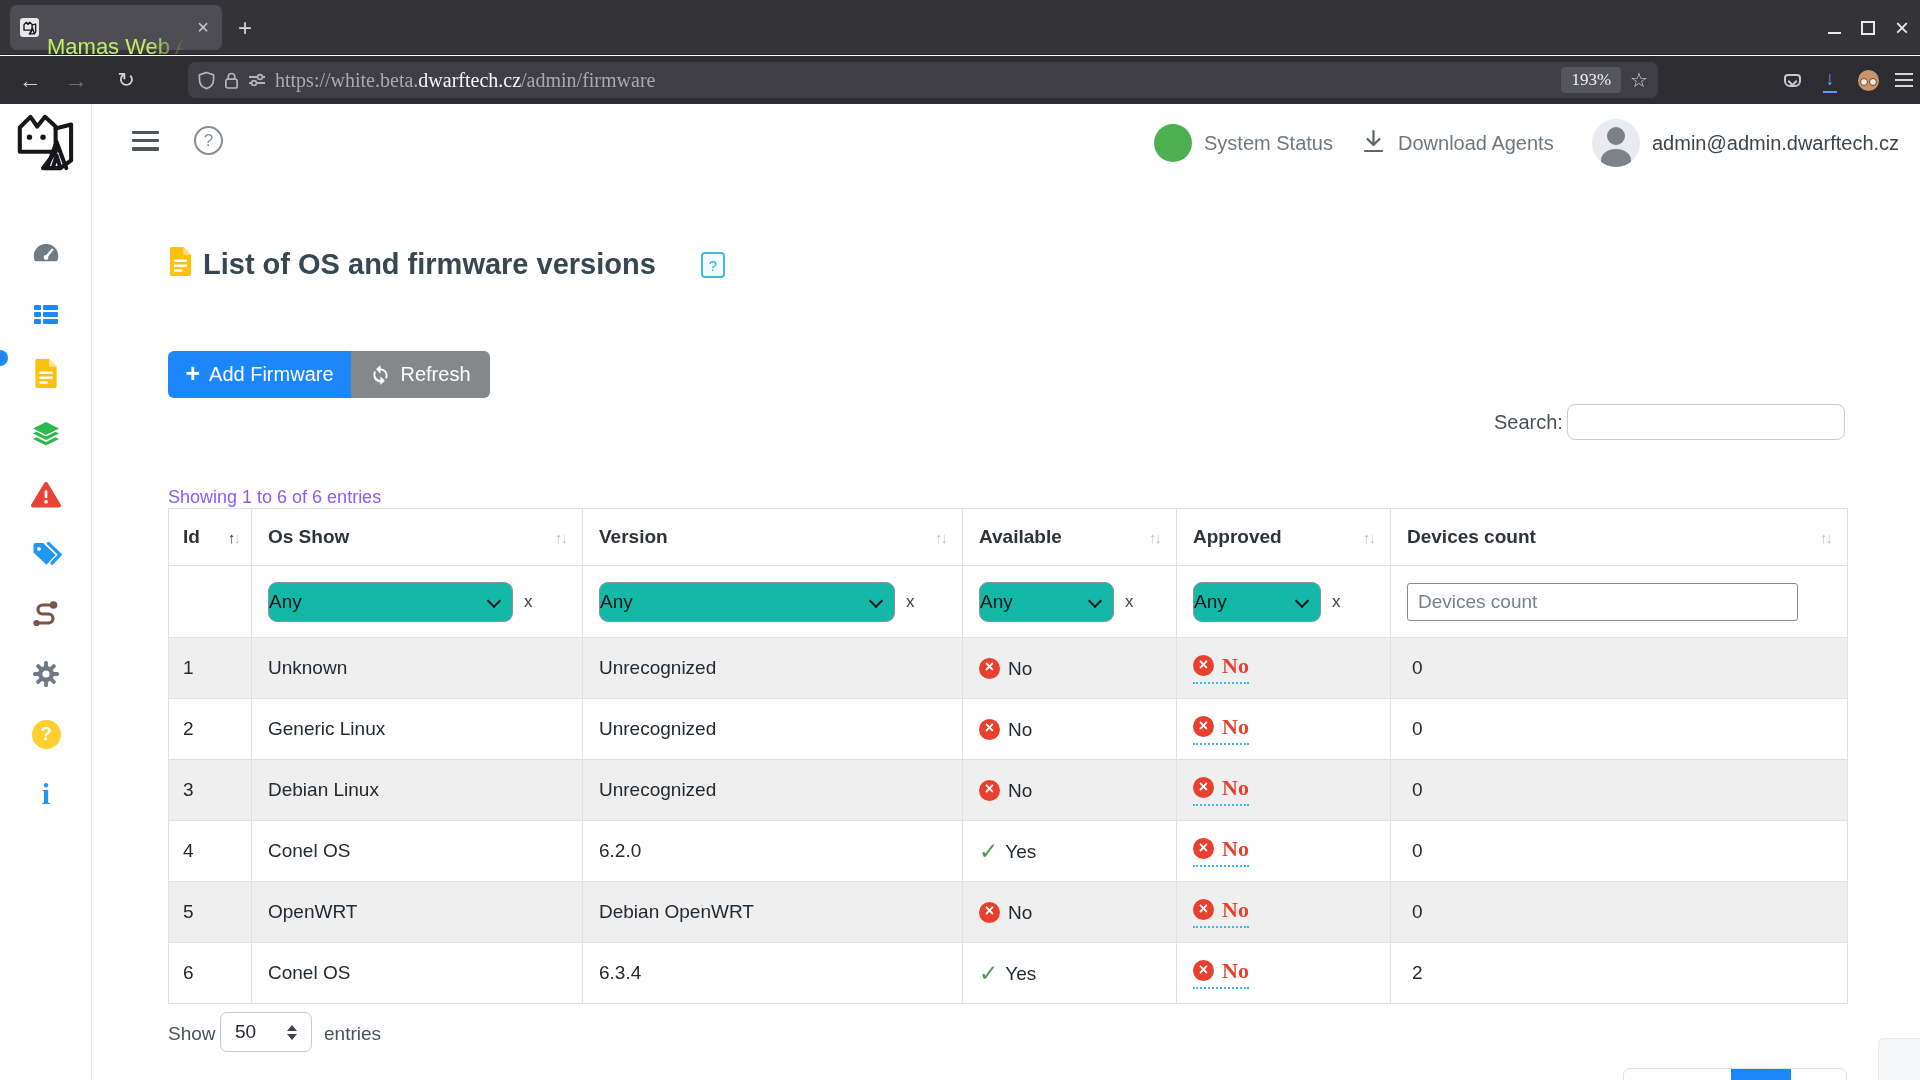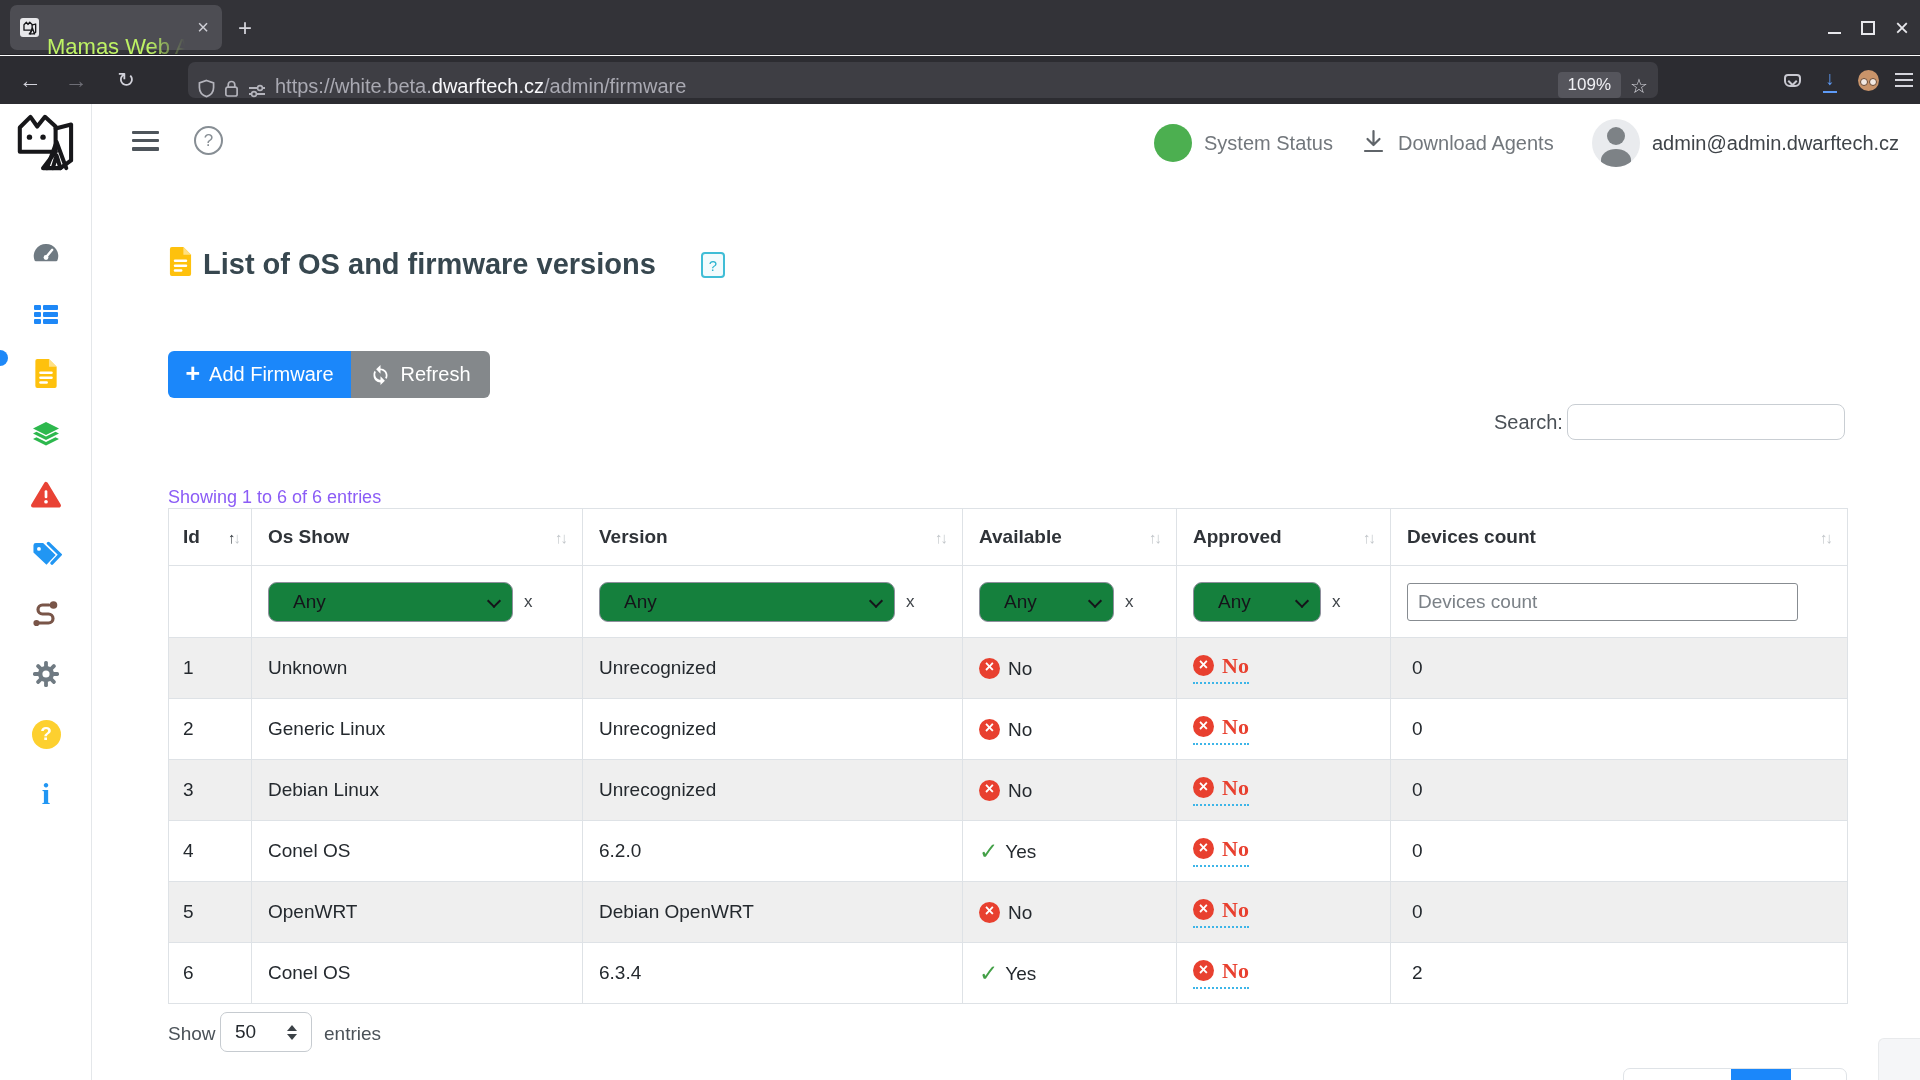--- a/index.html
+++ b/index.html
@@ -20,21 +20,21 @@
   .winbtn { position:absolute; top:14px; width:28px; height:28px; display:flex; align-items:center; justify-content:center; cursor:pointer; }
   .win-min { left:1820px; } .win-min::before { content:""; width:13px; height:2px; background:#e8e8ec; margin-top:10px; }
   .win-max { left:1854px; } .win-max::before { content:""; width:10px; height:10px; border:2px solid #e8e8ec; }
   .win-close { left:1888px; color:#e8e8ec; font-size:24px; } .win-close::before { content:"×"; }
 
   .navbar { position:absolute; left:0; top:56px; width:1920px; height:48px; background:#2c2c31; }
   .navico { position:absolute; top:0; height:48px; width:36px; display:flex; align-items:center; justify-content:center; font-size:23px; color:#d2d2da; cursor:pointer; }
   .icon-back { left:12px; } .icon-back::before { content:"←"; }
   .icon-forward { left:58px; color:#6e6e76; } .icon-forward::before { content:"→"; }
   .icon-reload { left:108px; font-size:21px; } .icon-reload::before { content:"↻"; }
-  .urlbar { position:absolute; left:188px; top:6px; width:1470px; height:36px; background:#3e3e44; border-radius:7px; display:flex; align-items:flex-end; padding:0 10px; gap:9px; cursor:text; }
+  .urlbar { position:absolute; left:188px; top:6px; width:1470px; height:36px; background:#3e3e44; border-radius:7px; display:flex; align-items:center; padding:0 10px; gap:9px; cursor:text;font-family:Liberation Serif, serif; }
   .urltext { flex:1; font-size:20px; white-space:nowrap; overflow:hidden; }
   .url-dim { color:#a9a9b2; } .url-domain { color:#f7f7fa; }
   .zoom-badge { background:#55555c; color:#f0f0f4; font-size:17px; border-radius:4px; padding:3px 10px; cursor:pointer; }
   .icon-star { color:#d5d5dc; font-size:20px; cursor:pointer; } .icon-star::before { content:"☆"; }
   .tbico { position:absolute; top:0; height:48px; width:34px; display:flex; align-items:center; justify-content:center; cursor:pointer; }
   .icon-pocket { left:1775px; } .icon-pocket i { display:block; width:17px; height:13px; border:2px solid #c9c9d1; border-radius:4px 4px 6px 6px; position:relative; }
   .icon-pocket i::before { content:""; position:absolute; left:3px; top:2px; width:5px; height:5px; border-right:2px solid #c9c9d1; border-bottom:2px solid #c9c9d1; transform:rotate(45deg); }
   .icon-download-tb { left:1813px; color:#5e9bf7; font-size:19px; font-weight:bold; }
   .icon-download-tb i { display:block; border-bottom:2px solid #5e9bf7; padding:0 2px 1px; font-style:normal; }
   .icon-download-tb i::before { content:"↓"; }
@@ -94,21 +94,21 @@
   .grid tr.odd td { background:#efefef; }
   .c-id { padding-left:14px !important; }
   .c-dev { padding-left:21px !important; }
   .thx { display:flex; align-items:center; justify-content:space-between; }
   .thx-id { display:flex; align-items:center; gap:28px; }
   .sort { display:inline-flex; font-size:15px; color:#c3c7cb; letter-spacing:-2px; font-weight:400; }
   .sort .up::before { content:"↑"; } .sort .dn::before { content:"↓"; }
   .sort .up.on { color:#3a4046; }
 
   .fwrap { display:flex; align-items:center; }
-  .fselect { position:relative; height:40px; background:#15803d; border:1px solid #8f8f9d; border-radius:9px; display:flex; align-items:center; padding:0 34px 0 24px; font-size:19px; color:#15141a; cursor:pointer; }
+  .fselect { position:relative; height:40px; background:#14b8a6; border:1px solid #8f8f9d; border-radius:9px; display:flex; align-items:center; padding:0 34px 0 0; font-size:19px; color:#15141a; cursor:pointer; }
   .fselect::after { content:""; position:absolute; right:13px; top:13px; width:8px; height:8px; border-right:2.2px solid #15141a; border-bottom:2.2px solid #15141a; transform:rotate(45deg); }
   .w-os { width:245px; } .w-ver { width:296px; } .w-av { width:135px; } .w-ap { width:128px; }
   .clear-x { margin-left:11px; font-size:17px; color:#40454a; cursor:pointer; }
   .dc-input { width:391px; height:38px; border:1px solid #878c91; border-radius:3px; padding:0 10px; font-size:19px; color:#24292e; outline:none; }
   .dc-input::placeholder { color:#7b8187; }
 
   .sicon { display:inline-flex; align-items:center; justify-content:center; margin-right:8px; vertical-align:middle; }
   .sicon[data-state="no"] { width:21px; height:21px; border-radius:50%; background:#e8402f; color:#fff; font-size:16px; font-weight:700; }
   .sicon[data-state="no"]::before { content:"×"; margin-top:-2px; }
   .sicon[data-state="yes"] { color:#43a047; font-size:23px; font-weight:700; margin-right:7px; }
@@ -163,21 +163,21 @@
     <svg width="15" height="19" viewBox="0 0 16 20">
         <rect x="2" y="8.5" width="12" height="9.5" rx="2" fill="none" stroke="#b4b4bc" stroke-width="1.8"></rect>
         <path d="M4.5 8.5 V6 a3.5 3.5 0 0 1 7 0 V8.5" fill="none" stroke="#b4b4bc" stroke-width="1.8"></path>
       </svg>
     <svg width="18" height="14" viewBox="0 0 18 14">
         <path d="M1 4h16 M1 10h16" stroke="#b4b4bc" stroke-width="1.8"></path>
         <circle cx="12" cy="4" r="2.4" fill="#3e3e44" stroke="#b4b4bc" stroke-width="1.6"></circle>
         <circle cx="6" cy="10" r="2.4" fill="#3e3e44" stroke="#b4b4bc" stroke-width="1.6"></circle>
       </svg>
     <span class="urltext"><span class="url-dim">https://white.beta.</span><span class="url-domain">dwarftech.cz</span><span class="url-dim">/admin/firmware</span></span>
-    <span class="zoom-badge">109%</span>
+    <span class="zoom-badge">193%</span>
     <span class="icon-star"></span>
   </div>
   <div class="tbico icon-pocket">
       <i></i>
     </div>
   <div class="tbico icon-download-tb">
       <i></i>
     </div>
   <div class="tbico icon-account">
       <i></i>

